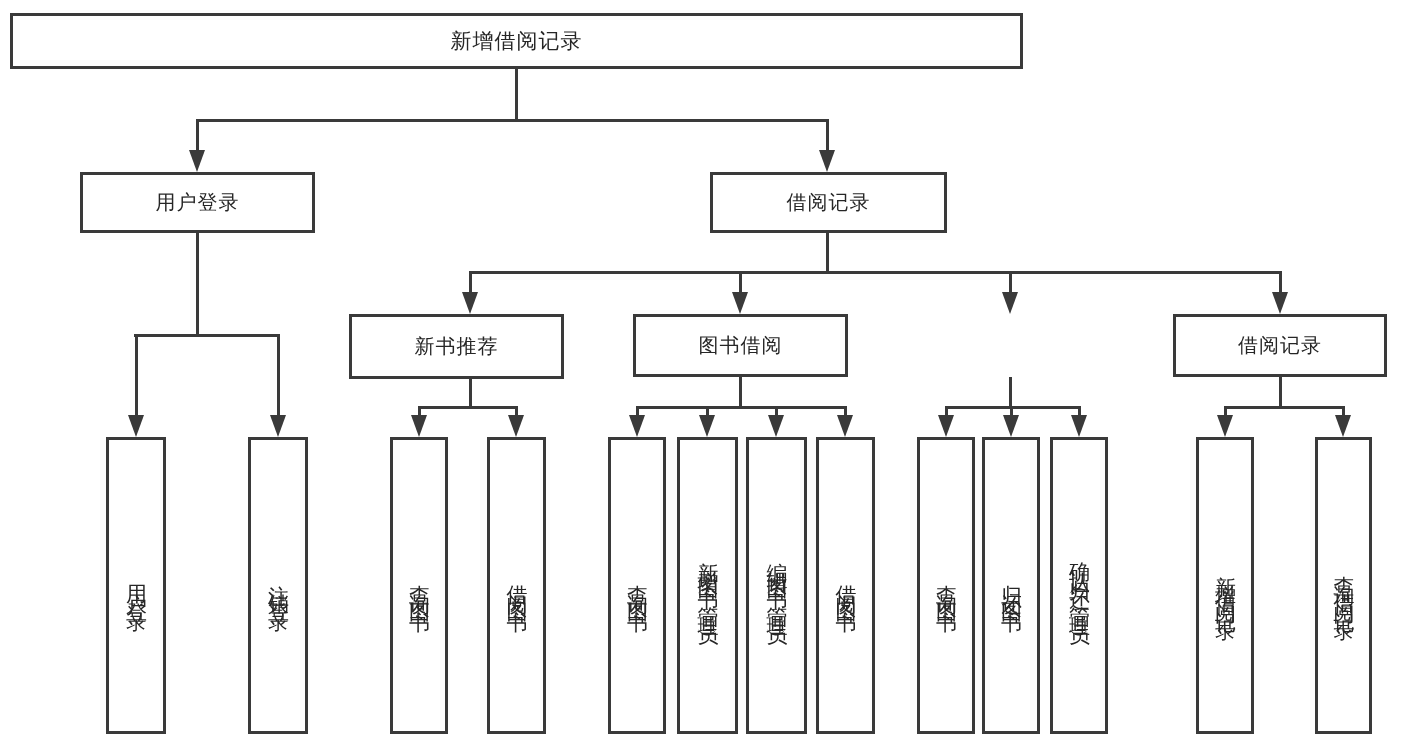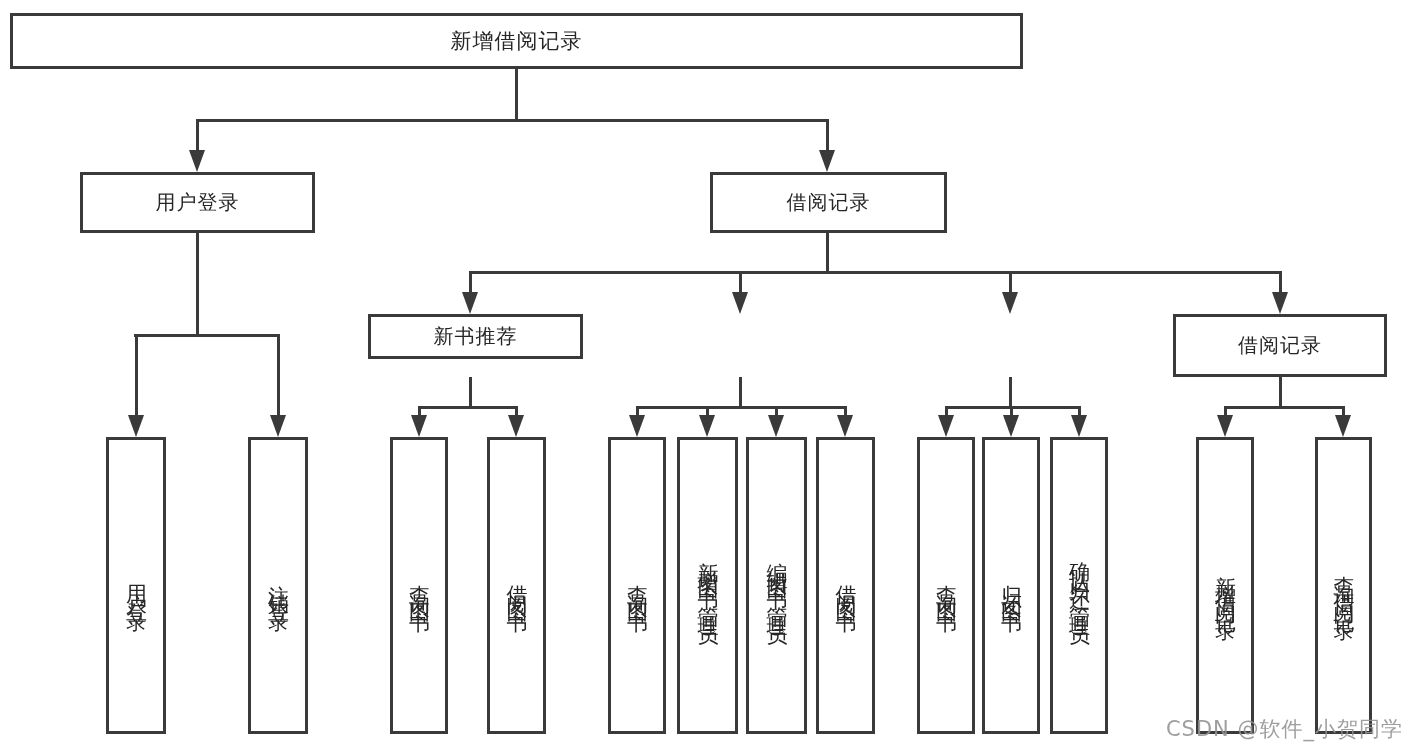--- a/index.html
+++ b/index.html
@@ -49,22 +49,25 @@
     <span>新增借阅记录</span>
   </div>
 
   <div class="box hbox" style="left:80px;top:172px;width:235px;height:61px">
     <span>用户登录</span>
   </div>
   <div class="box hbox" style="left:710px;top:172px;width:237px;height:61px">
     <span>借阅记录</span>
   </div>
 
-  <div class="box hbox" style="left:368px;top:314px;width:215px;height:45px">
+  <div class="box hbox" style="left:349px;top:314px;width:215px;height:65px">
     <span>新书推荐</span>
+  </div>
+  <div class="box hbox" style="left:633px;top:314px;width:215px;height:63px">
+    <span>图书借阅</span>
   </div>
   <div class="box hbox" style="left:1173px;top:314px;width:214px;height:63px">
     <span>借阅记录</span>
   </div>
 
   <div class="box" style="left:106px;top:437px;width:60px;height:297px">
     <span class="vtext">用户登录</span>
   </div>
   <div class="box" style="left:248px;top:437px;width:60px;height:297px">
     <span class="vtext">注销登录</span>
@@ -159,15 +162,14 @@
   <div class="arrow" style="left:1003px;top:415px"></div>
   <div class="arrow" style="left:1071px;top:415px"></div>
 
   <div class="vline" style="left:1279px;top:377px;height:31px"></div>
   <div class="hline" style="left:1224px;top:406px;width:121px"></div>
   <div class="vline" style="left:1224px;top:406px;height:12px"></div>
   <div class="vline" style="left:1342px;top:406px;height:12px"></div>
   <div class="arrow" style="left:1217px;top:415px"></div>
   <div class="arrow" style="left:1335px;top:415px"></div>
 
-  <div class="watermark">CSDN @软件_小贺同学</div>
 
 </div>
 
 </body></html>

